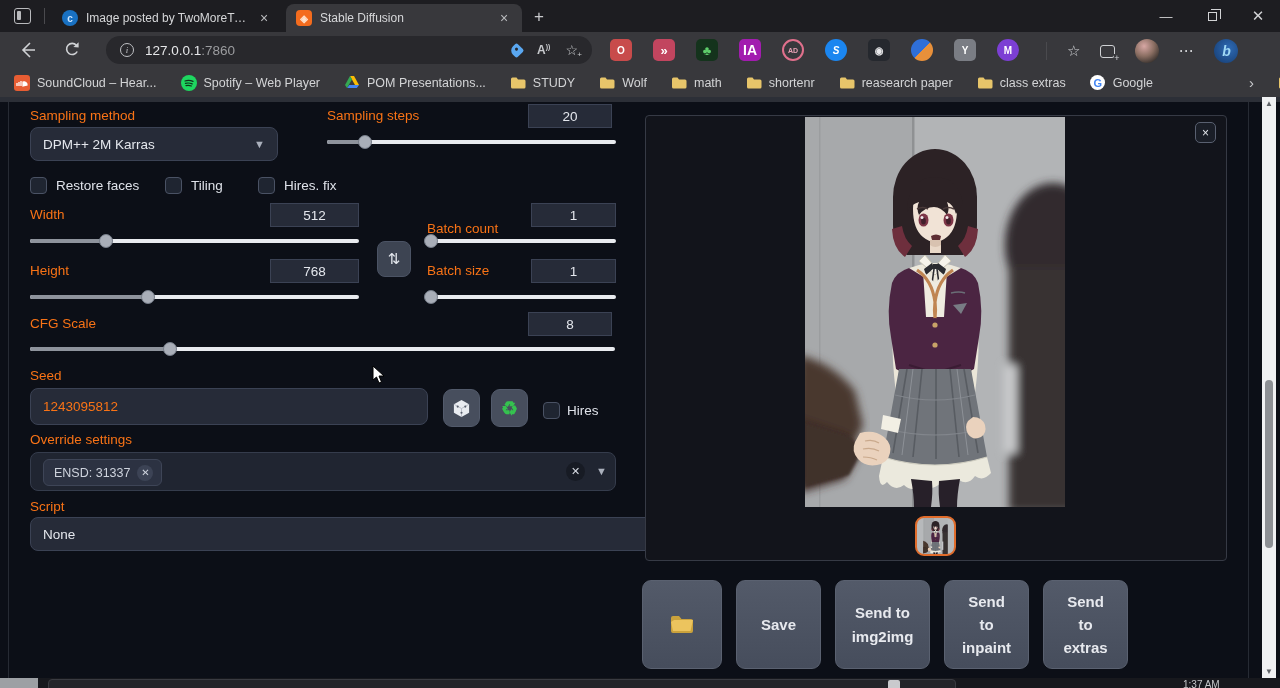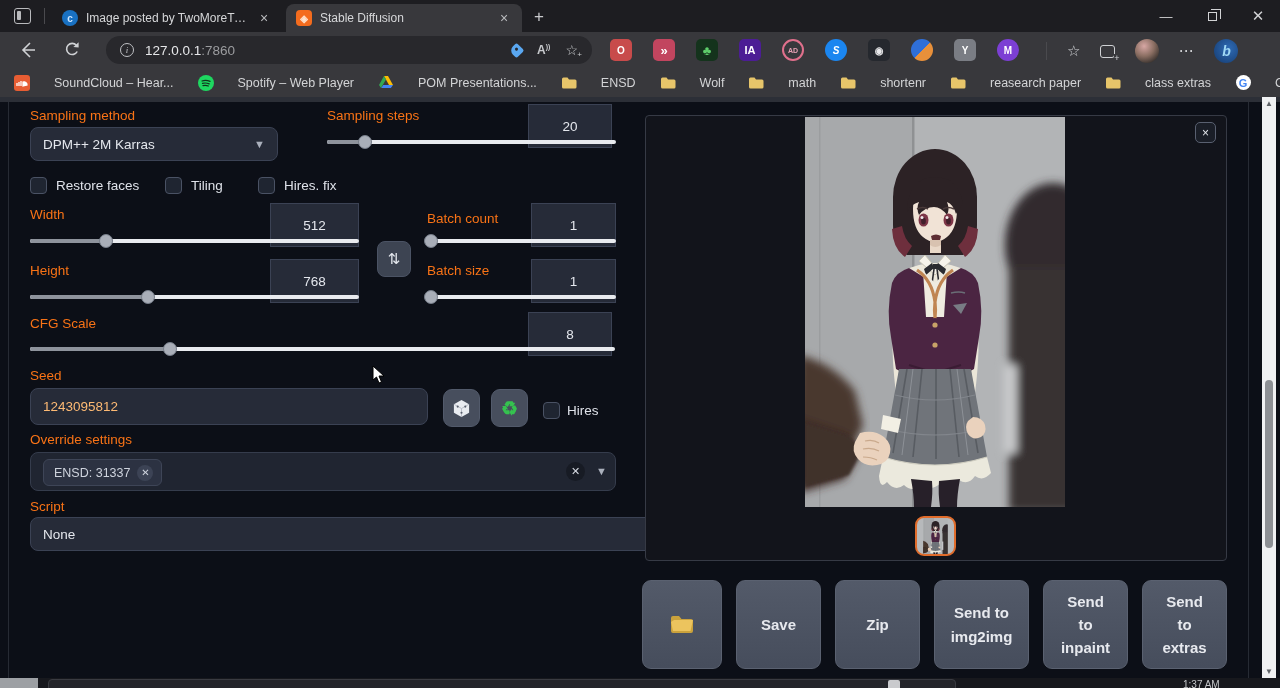--- a/index.html
+++ b/index.html
@@ -43,44 +43,44 @@
   .ext { width:22px; height:22px; border-radius:5px; display:flex; align-items:center; justify-content:center; font-size:10px; font-weight:bold; color:#fff; flex:none; }
   .tb-right { position:absolute; left:1046px; top:7px; display:flex; gap:20px; align-items:center; }
   .fav-btn { color:#cfd1d4; font-size:15px; }
   .coll { width:15px; height:13px; border:1.4px solid #cfd1d4; border-radius:3px; position:relative; }
   .coll::before { content:"+"; position:absolute; right:-5px; bottom:-5px; font-size:9px; background:#38383c; color:#cfd1d4; line-height:8px; }
   .avatar { width:24px; height:24px; border-radius:50%; background:radial-gradient(circle at 38% 30%, #d7a7a4, #8a6e62 45%, #3a332f 80%); }
   .dots { color:#cfd1d4; font-size:12px; letter-spacing:1px; font-weight:bold; }
   .bing { width:24px; height:24px; border-radius:50%; background:radial-gradient(circle at 60% 40%, #2f6bb5, #143a6e); color:#9fd8f5; font-size:14px; font-weight:bold; font-style:italic; display:flex; align-items:center; justify-content:center; }
 
   .bookmarks { position:absolute; left:0; top:68px; width:1280px; height:29px; background:#38383c; display:flex; align-items:center; font-size:12.5px; color:#d3d4d6; }
-  .bm { display:flex; align-items:center; gap:24px; white-space:nowrap;justify-content:center; }
+  .bm { display:flex; align-items:center; gap:7px; white-space:nowrap;justify-content:center; }
   .bm-ic { width:16px; height:16px; flex:none; display:flex; align-items:center; justify-content:center; }
   .g-circle { width:15px; height:15px; background:#fff; border-radius:50%; color:#4285f4; font-size:11px; font-weight:bold; display:flex; align-items:center; justify-content:center; }
   .chev { color:#c9cacd; font-size:15px; }
   .bm-sep { width:1px; height:16px; background:#55565a; }
 
   
   .page { position:absolute; left:0; top:97px; width:1280px; height:591px; background:#0c0f17; font-family:"Liberation Sans",sans-serif; }
   .pagestrip { position:absolute; left:0; top:0; width:1280px; height:5px; background:#2c2f37; }
   .vline-l { position:absolute; left:8px; top:5px; width:1px; height:586px; background:#272b34; }
   .vline-r { position:absolute; left:1248px; top:5px; width:1px; height:576px; background:#272b34; }
 
   .lbl { position:absolute; font-size:13.5px; color:#f97316; }
-  .numbox { position:absolute; height:44px; background:#262b38; border:1px solid #3b4254; border-radius:0; color:#e4e7ed; font-size:13.5px; display:flex; align-items:center; justify-content:center; }
+  .numbox { position:absolute; height:24px; background:#262b38; border:1px solid #3b4254; border-radius:0; color:#e4e7ed; font-size:13.5px; display:flex; align-items:center; justify-content:center; }
   .drop { position:absolute; height:34px; background:#262b38; border:1px solid #3b4254; border-radius:8px; color:#e4e7ed; font-size:13.5px; display:flex; align-items:center; padding:0 12px; }
   .drop .dchev { margin-left:auto; color:#aab0bc; font-size:11px; }
   .slider { position:absolute; height:14px; }
   .slider .track { position:absolute; left:0; right:0; top:5px; height:4px; background:#e9ebef; border-radius:2px; }
   .slider .fill { position:absolute; left:0; top:5px; height:4px; background:#8e939c; border-radius:2px; }
   .slider .thumb { position:absolute; top:0; width:14px; height:14px; border-radius:50%; background:#a9aeb8; border:1px solid #767d89; transform:translateX(-7px); }
   .cb { position:absolute; width:17px; height:17px; background:#1f2531; border:1px solid #4a5264; border-radius:4px; }
   .cb-lbl { position:absolute; font-size:13.5px; color:#dfe2e9; }
   .swapbtn { position:absolute; left:377px; top:144px; width:34px; height:36px; background:#3d4452; border:1px solid #4b5364; border-radius:8px; color:#e4e7ed; font-size:15px; display:flex; align-items:center; justify-content:center; }
-  .seedbox { position:absolute; left:30px; top:291px; width:398px; height:37px; background:#262b38; border:1px solid #3b4254; border-radius:8px; color:#fdba74; font-size:13.5px; display:flex; align-items:center; padding:0 12px; }
+  .seedbox { position:absolute; left:30px; top:291px; width:398px; height:37px; background:#262b38; border:1px solid #3b4254; border-radius:8px; color:#f97316; font-size:13.5px; display:flex; align-items:center; padding:0 12px; }
   .minibtn { position:absolute; top:292px; width:37px; height:38px; background:#474e5d; border:1px solid #525a6b; border-radius:9px; display:flex; align-items:center; justify-content:center; }
   .recycle { color:#35c24f; font-size:19px; font-weight:bold; }
   .ovbox { position:absolute; left:30px; top:355px; width:586px; height:39px; background:#202531; border:1px solid #353c4c; border-radius:8px; }
   .chip { position:absolute; left:12px; top:6px; height:27px; background:#2c3242; border:1px solid #3e4557; border-radius:6px; display:flex; align-items:center; gap:7px; padding:0 8px 0 10px; color:#ced3dd; font-size:12.5px; }
   .chipx { width:16px; height:16px; border-radius:50%; background:#3c4355; color:#cfd4de; font-size:10px; display:flex; align-items:center; justify-content:center; }
   .ovx { position:absolute; right:30px; top:9px; width:19px; height:19px; border-radius:50%; background:#171b24; color:#d6dae2; font-size:11px; display:flex; align-items:center; justify-content:center; }
   .ovchev { position:absolute; right:8px; top:12px; color:#aab0bc; font-size:11px; }
 
   
   .panel { position:absolute; left:645px; top:18px; width:582px; height:446px; border:1px solid #363a45; border-radius:4px; background:#12141b; }
@@ -150,21 +150,21 @@
         <span class="tag-ic"></span>
         <span class="aloud">A<sup>))</sup></span>
         <span class="starplus">☆</span>
       </span>
     </div>
 
     <div class="exts">
       <span class="ext" style="background:#c84b4b">O</span>
       <span class="ext" style="background:#c2455f;font-size:13px">»</span>
       <span class="ext" style="background:#14331c;color:#5ece6b;font-size:13px">♣</span>
-      <span class="ext" style="background:#4c1d95;font-size:11px">IA</span>
+      <span class="ext" style="background:#a21caf;font-size:14px">IA</span>
       <span class="ext" style="background:none;border:2px solid #e0708c;border-radius:50%;color:#e8a0b4;font-size:7px">AD</span>
       <span class="ext" style="background:#1b86f0;border-radius:50%;font-style:italic">S</span>
       <span class="ext" style="background:#25282e;color:#e8e9eb">◉</span>
       <span class="ext" style="background:linear-gradient(135deg,#2f6fd8 50%,#e8903a 50%);border-radius:50%"></span>
       <span class="ext" style="background:#7a7d84">Y</span>
       <span class="ext" style="background:#7c3fd4;border-radius:50%">M</span>
     </div>
 
     <div class="tb-right">
       <span style="width:1px;height:18px;background:#4a4a4e"></span>
@@ -204,21 +204,21 @@
           </svg>
         </span>
       <span>POM Presentations...</span>
     </span>
     <span class="bm" style="margin-left:24px">
       <span class="bm-ic">
           <svg width="16" height="13">
             <path d="M1 3 a1.5 1.5 0 0 1 1.5-1.5 h4 l1.5 2 h6 a1.5 1.5 0 0 1 1.5 1.5 v6 a1.5 1.5 0 0 1 -1.5 1.5 h-11.5 a1.5 1.5 0 0 1 -1.5 -1.5 z" fill="#e7c56a"></path>
           </svg>
         </span>
-      <span>ENSD</span>
+      <span>STUDY</span>
     </span>
     <span class="bm" style="margin-left:24px">
       <span class="bm-ic">
           <svg width="16" height="13">
             <path d="M1 3 a1.5 1.5 0 0 1 1.5-1.5 h4 l1.5 2 h6 a1.5 1.5 0 0 1 1.5 1.5 v6 a1.5 1.5 0 0 1 -1.5 1.5 h-11.5 a1.5 1.5 0 0 1 -1.5 -1.5 z" fill="#e7c56a"></path>
           </svg>
         </span>
       <span>Wolf</span>
     </span>
     <span class="bm" style="margin-left:24px">
@@ -297,21 +297,21 @@
     <div class="cb" style="left:258px;top:80px"></div>
     <div class="cb-lbl" style="left:284px;top:81px">Hires. fix</div>
 
     <div class="lbl" style="left:30px;top:110px">Width</div>
     <div class="numbox" style="left:270px;top:106px;width:89px">512</div>
     <div class="slider" style="left:30px;top:137px;width:329px">
       <div class="track"></div>
         <div class="fill" style="width: 23%;"></div>
         <div class="thumb" style="left: 23%;"></div>
     </div>
-    <div class="lbl" style="left:427px;top:114px">Batch count</div>
+    <div class="lbl" style="left:427px;top:124px">Batch count</div>
     <div class="numbox" style="left:531px;top:106px;width:85px">1</div>
     <div class="slider" style="left:427px;top:137px;width:189px">
       <div class="track"></div>
         <div class="fill" style="width: 2%;"></div>
         <div class="thumb" style="left: 2%;"></div>
     </div>
 
     <div class="swapbtn">⇅</div>
 
     <div class="lbl" style="left:30px;top:166px">Height</div>
@@ -477,21 +477,20 @@
     </div>
 
     <div class="btnrow">
       <div class="gbtn" style="width:80px">
         <svg width="26" height="21" viewBox="0 0 26 21">
           <path d="M2 4 a2 2 0 0 1 2-2 h6 l2.5 3 h9.5 a2 2 0 0 1 2 2 v10 a2 2 0 0 1 -2 2 h-18 a2 2 0 0 1 -2 -2 z" fill="#caa23c"></path>
           <path d="M2 8 l3 -2 h19 l-2.5 11 h-17.5 z" fill="#ecc45e"></path>
         </svg>
       </div>
       <div class="gbtn" style="width:85px">Save</div>
-      <div class="gbtn" style="width:85px">Zip</div>
       <div class="gbtn" style="width:95px">Send to img2img</div>
       <div class="gbtn" style="width:85px;padding:0 18px">Send to inpaint</div>
       <div class="gbtn" style="width:85px;padding:0 18px">Send to extras</div>
     </div>
 
     <div class="sbar">
       <div class="arr" style="top:0">▲</div>
       <div class="thumb"></div>
       <div class="arr" style="top:568px">▼</div>
     </div>

